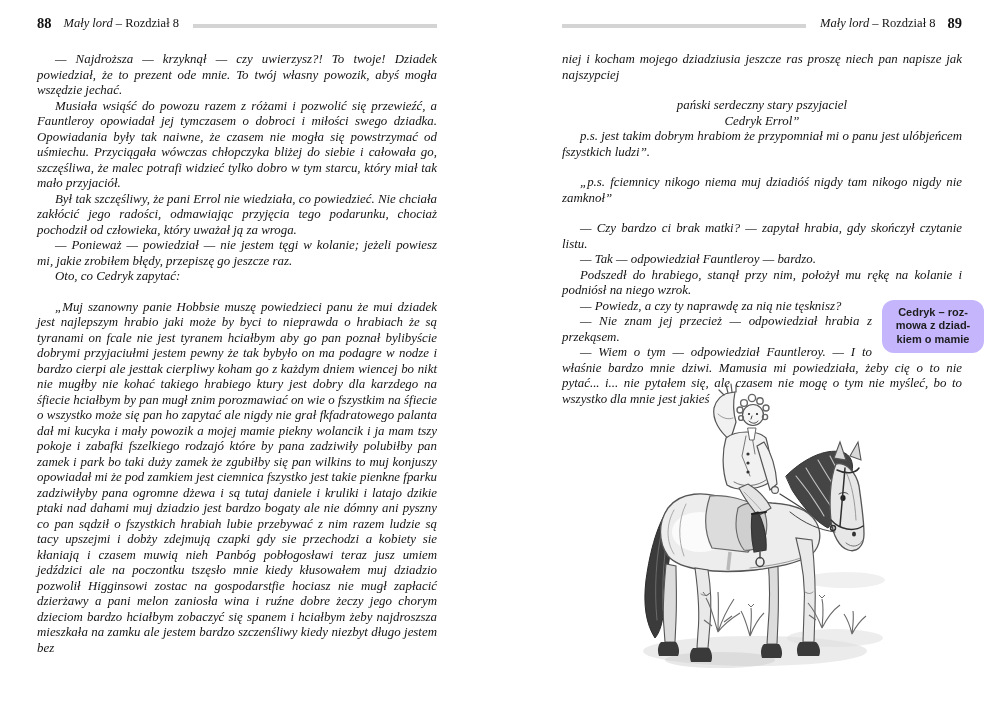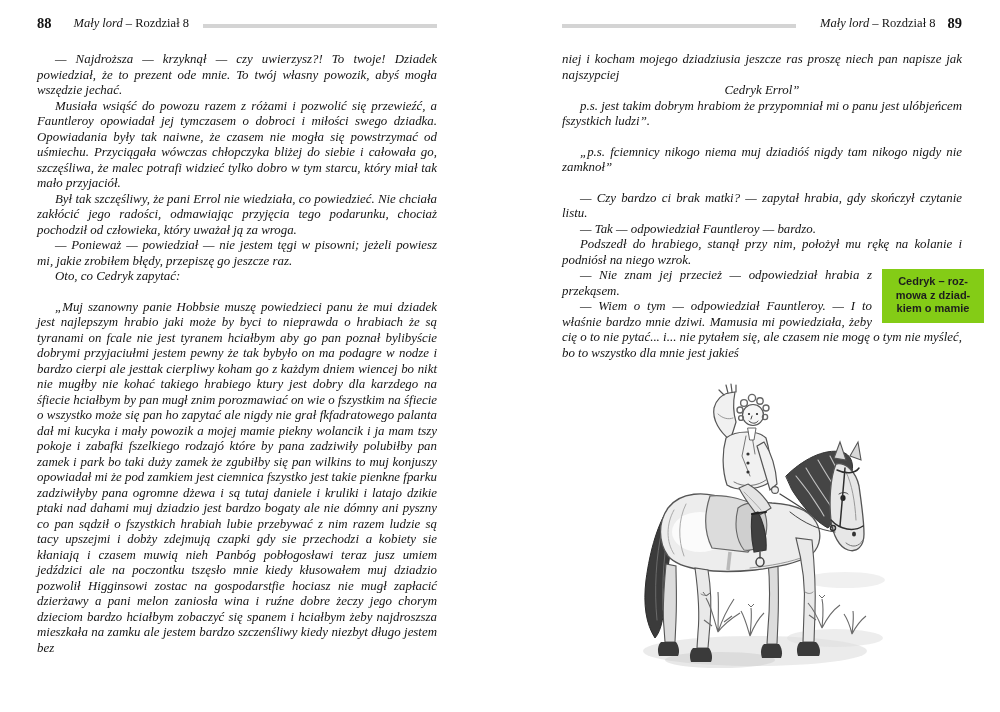--- a/index.html
+++ b/index.html
@@ -17,44 +17,45 @@
 
   .page-header{
     display:flex;align-items:flex-end;
     height:17px;margin-bottom:21px;
     font-size:12.5px;line-height:15px;
     white-space:nowrap;
   }
   .page-num{font-weight:bold;font-size:14.5px;}
   .page.left .page-num{margin-right:12px;}
   .page.right .page-num{margin-left:12px;}
-  .running{font-style:normal;margin-left:10px;}
+  .running{font-style:normal;}
   .running .title{font-style:italic;}
   .hrule{flex:1;height:4px;background:#d4d4d4;margin-bottom:3px;}
   .page.left .hrule{margin-left:14px;}
   .page.right .hrule{margin-right:14px;}
 
   .body-text{font-size:12.9px;line-height:15.5px;text-align:justify;}
   .body-text p{margin:0;padding:0;font-style:italic;}
   p.ind{text-indent:18px;}
   p.noind{text-indent:0;}
   p.center{text-align:center;text-indent:0;}
   p.gap-top{margin-top:15px;}
 
   .margin-note{
     float:right;
     width:86px;
     margin:1px -22px 4px 10px;
     padding:6px 8px 7px 8px;
-    background:#84cc16;
+    background:#c4b5fd;
     font-family:"Liberation Sans","DejaVu Sans",sans-serif;
     font-weight:bold;
     font-size:11px;line-height:13.5px;
     text-align:center;color:#1d1d1d;
     text-indent:0;
+    border-radius:12px;
   }
 
   .illustration{
     position:absolute;left:38px;top:366px;
     width:400px;height:330px;
   }
 </style>
 </head>
 <body>
 
@@ -63,45 +64,47 @@
   <section class="page left">
     <header class="page-header">
       <span class="page-num">88</span>
       <span class="running"><span class="title">Mały lord</span> <span>– Rozdział 8</span></span>
       <span class="hrule"></span>
     </header>
     <div class="body-text">
       <p class="ind">— Najdroższa — krzyknął — czy uwierzysz?! To twoje! Dziadek powiedział, że to prezent ode mnie. To twój własny powozik, abyś mogła wszędzie jechać.</p>
       <p class="ind">Musiała wsiąść do powozu razem z różami i pozwolić się przewieźć, a Fauntleroy opowiadał jej tymczasem o dobroci i miłości swego dziadka. Opowiadania były tak naiwne, że czasem nie mogła się powstrzymać od uśmiechu. Przyciągała wówczas chłopczyka bliżej do siebie i całowała go, szczęśliwa, że malec potrafi widzieć tylko dobro w tym starcu, który miał tak mało przyjaciół.</p>
       <p class="ind">Był tak szczęśliwy, że pani Errol nie wiedziała, co powiedzieć. Nie chciała zakłócić jego radości, odmawiając przyjęcia tego podarunku, chociaż pochodził od człowieka, który uważał ją za wroga.</p>
-      <p class="ind">— Ponieważ — powiedział — nie jestem tęgi w pisowni; jeżeli powiesz mi, jakie zrobiłem błędy, przepiszę go jeszcze raz.</p>
+      <p class="ind">— Ponieważ — powiedział — nie jestem tęgi w kolanie; jeżeli powiesz mi, jakie zrobiłem błędy, przepiszę go jeszcze raz.</p>
       <p class="ind">Oto, co Cedryk zapytać:</p>
       <p class="ind gap-top">„Muj szanowny panie Hobbsie muszę powiedzieci panu że mui dziadek jest najlepszym hrabio jaki może by byci to nieprawda o hrabiach że są tyranami on fcale nie jest tyranem hciałbym aby go pan poznał bylibyście dobrymi przyjaciułmi jestem pewny że tak bybyło on ma podagre w nodze i bardzo cierpi ale jesttak cierpliwy koham go z każdym dniem wiencej bo nikt nie mugłby nie kohać takiego hrabiego ktury jest dobry dla karzdego na śfiecie hciałbym by pan mugł znim porozmawiać on wie o fszystkim na śfiecie o wszystko może się pan ho zapytać ale nigdy nie grał fkfadratowego palanta dał mi kucyka i mały powozik a mojej mamie piekny wolancik i ja mam tszy pokoje i zabafki fszelkiego rodzajó które by pana zadziwiły polubiłby pan zamek i park bo taki duży zamek że zgubiłby się pan wilkins to muj konjuszy opowiadał mi że pod zamkiem jest ciemnica fszystko jest takie pienkne fparku zadziwiłyby pana ogromne dżewa i są tutaj daniele i kruliki i latajo dzikie ptaki nad dahami muj dziadzio jest bardzo bogaty ale nie dómny ani pyszny co pan sądził o fszystkich hrabiah lubie przebywać z nim razem ludzie są tacy upszejmi i dobży zdejmują czapki gdy sie przechodzi a kobiety sie kłaniają i czasem muwią nieh Panbóg pobłogosławi teraz jusz umiem jedździci ale na poczontku tszęsło mnie kiedy kłusowałem muj dziadzio pozwolił Higginsowi zostac na gospodarstfie hociasz nie mugł zapłacić dzierżawy a pani melon zaniosła wina i ruźne dobre żeczy jego chorym dzieciom bardzo hciałbym zobaczyć się spanem i hciałbym żeby najdroszsza mieszkała na zamku ale jestem bardzo szczenśliwy kiedy niezbyt długo jestem bez</p>
     </div>
   </section>
 
   <section class="page right">
     <header class="page-header">
       <span class="hrule"></span>
       <span class="running"><span class="title">Mały lord</span> <span>– Rozdział 8</span></span>
       <span class="page-num">89</span>
     </header>
     <div class="body-text">
       <p class="noind">niej i kocham mojego dziadziusia jeszcze ras proszę niech pan napisze jak najszypciej</p>
+      <p class="center gap-top">pański serdeczny stary pszyjaciel</p>
       <p class="center">Cedryk Errol”</p>
       <p class="ind">p.s. jest takim dobrym hrabiom że przypomniał mi o panu jest ulóbjeńcem fszystkich ludzi”.</p>
       <p class="ind gap-top">„p.s. fciemnicy nikogo niema muj dziadióś nigdy tam nikogo nigdy nie zamknoł”</p>
       <p class="ind gap-top">— Czy bardzo ci brak matki? — zapytał hrabia, gdy skończył czytanie listu.</p>
       <p class="ind">— Tak — odpowiedział Fauntleroy — bardzo.</p>
       <p class="ind">Podszedł do hrabiego, stanął przy nim, położył mu rękę na kolanie i podniósł na niego wzrok.</p>
       <aside class="margin-note">
         <div>Cedryk – roz-</div>
         <div>mowa z dziad-</div>
         <div>kiem o mamie</div>
       </aside>
+      <p class="ind">— Powiedz, a czy ty naprawdę za nią nie tęsknisz?</p>
       <p class="ind">— Nie znam jej przecież — odpowiedział hrabia z przekąsem.</p>
       <p class="ind">— Wiem o tym — odpowiedział Fauntleroy. — I to właśnie bardzo mnie dziwi. Mamusia mi powiedziała, żeby cię o to nie pytać... i... nie pytałem się, ale czasem nie mogę o tym nie myśleć, bo to wszystko dla mnie jest jakieś</p>
     </div>
 
     <svg class="illustration" viewBox="0 0 400 330" xmlns="http://www.w3.org/2000/svg">
       <g stroke="none">
         <ellipse cx="155" cy="271" rx="112" ry="15" fill="#d2d2d2" opacity="0.45"></ellipse>
         <ellipse cx="235" cy="258" rx="48" ry="9" fill="#dedede" opacity="0.55"></ellipse>
         <ellipse cx="245" cy="200" rx="40" ry="8" fill="#e6e6e6" opacity="0.6"></ellipse>
         <ellipse cx="120" cy="280" rx="55" ry="8" fill="#c6c6c6" opacity="0.4"></ellipse>

